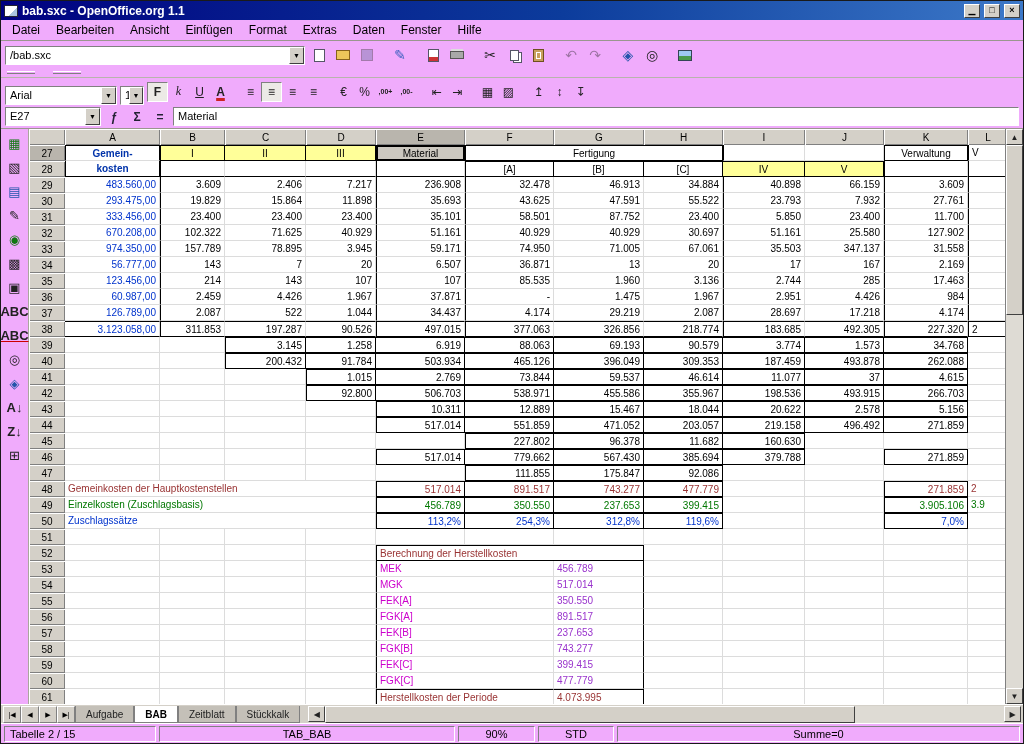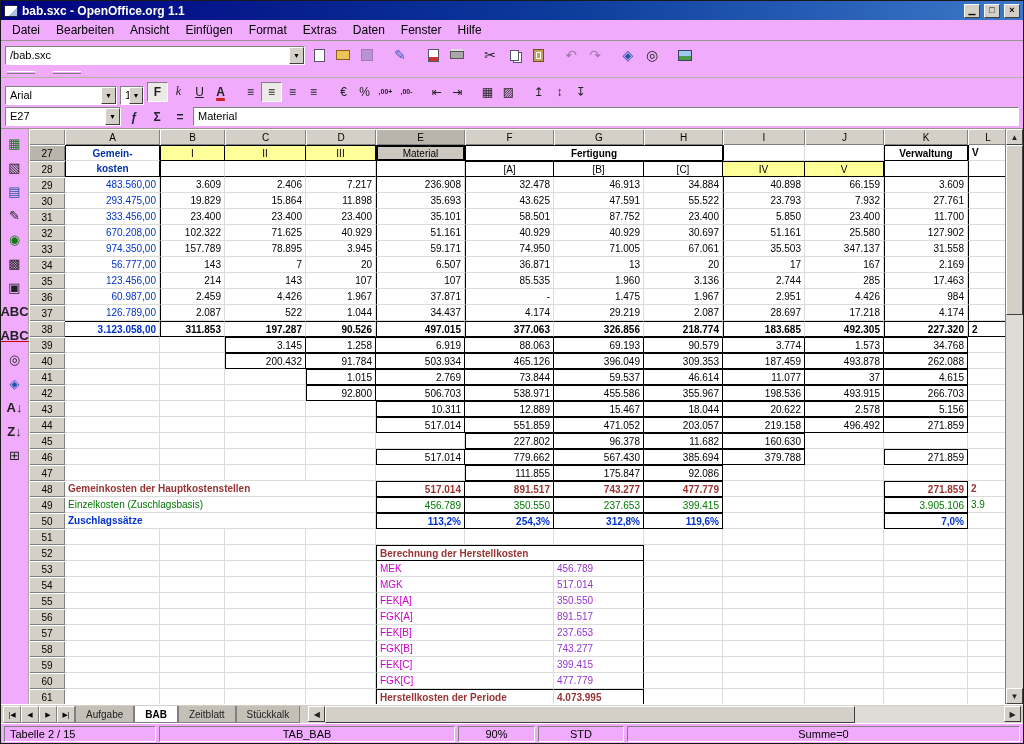--- a/index.html
+++ b/index.html
@@ -28,21 +28,21 @@
 .size-combo{width:24px}.size-combo .txt{flex:1}
 .obtn{width:21px;height:20px;display:flex;align-items:center;justify-content:center;font-size:12px;border:1px solid transparent;color:#222}
 .obtn.pressed,.ltbtn.pressed{border:1px solid;border-color:#808080 #fff #fff #808080;background:#eceae6}
 .boldg{font-weight:bold}
 .italg{font-style:italic;font-family:"Liberation Serif",serif}
 .undg{text-decoration:underline}
 .fontcolor{font-weight:bold;text-decoration:underline;text-decoration-color:#c22;text-decoration-thickness:3px;text-underline-offset:2px}
 .tiny{font-size:7px;font-weight:bold;letter-spacing:0}
 .redul{text-decoration:underline;text-decoration-color:#c00}
 .formulabar{flex:0 0 24px;display:flex;align-items:center;gap:3px;padding:0 4px;border-bottom:1px solid #9a968e}
-.name-box{width:116px}.name-box .txt{flex:1}
+.name-box{width:96px}.name-box .txt{flex:1}
 .fbtn{width:20px;height:19px;display:flex;align-items:center;justify-content:center;font-size:12px;font-weight:bold;color:#223}
 .inputline{flex:1;height:19px;background:#fff;border:1px solid;border-color:#808080 #fff #fff #808080;font-size:11px;padding:2px 4px;white-space:nowrap;overflow:hidden}
 .main{flex:1 1 auto;min-height:0;display:flex;overflow:hidden}
 .lefttoolbar{flex:0 0 28px;border-right:1px solid #aaa69e;padding-top:2px}
 .ltbtn{width:24px;height:22px;margin:1px auto 2px;display:flex;align-items:center;justify-content:center;font-size:13px;color:#222}
 .sheetarea{flex:1;overflow:hidden;background:#fff}
 table.grid{border-collapse:separate;border-spacing:0;table-layout:fixed;width:979px;font-size:10px;background:#fff}
 .grid th{background:#d4d0c8;box-shadow:inset 1px 1px 0 #fff,inset -1px -1px 0 #808080;border:0;font-weight:normal;font-size:10px;text-align:center;height:16px;padding:0;overflow:hidden}
 .grid th.hl{background:#b9b5ad}
 .grid tr{height:16px}
@@ -50,21 +50,21 @@
 td.num{text-align:right}
 td.l{text-align:left}
 td.cen{text-align:center}
 td.yel{background:#ffff99}
 td.blue{color:#0033cc}
 td.hblue{color:#0033aa;font-weight:bold;text-align:center}
 td.maroon{color:#993333}
 td.green{color:#007700}
 td.mag{color:#cc00cc}
 td.pur{color:#9933cc}
-td.bold{font-weight:bold}
+td.bold{font-weight:normal}
 td.box{border:1px solid #000}
 td.bt{border-top:1px solid #000}
 td.bb{border-bottom:1px solid #000}
 td.bl{border-left:1px solid #000}
 td.br{border-right:1px solid #000}
 td.vl{border-left:1px solid #000}
 td.box+td.box{border-left:0}
 td.sel{background:#ccc8c0;border:2px solid #000;text-align:center}
 .vscroll{flex:0 0 17px;background:#d4d0c8;display:flex;flex-direction:column;border-left:1px solid #808080}
 .sbtn{width:17px;height:16px;background:#d4d0c8;border:1px solid;border-color:#fff #404040 #404040 #fff;font-size:8px;display:flex;align-items:center;justify-content:center;color:#222}
@@ -76,21 +76,21 @@
 .sheettab{padding:1px 10px;font-size:10px;background:#c4c0b8;border:1px solid #808080;border-top:0;display:flex;align-items:center;color:#222}
 .sheettab.active{background:#fff;font-weight:bold;color:#000}
 .hscroll{flex:1;display:flex;margin-left:8px}
 .htrack{flex:1;background:#dedbd4;display:flex}
 .hthumb{width:78%;background:#d4d0c8;border:1px solid;border-color:#fff #404040 #404040 #fff}
 .statusbar{flex:0 0 20px;display:flex;align-items:center;gap:3px;padding:1px 3px;border-top:1px solid #fff}
 .panel{height:16px;border:1px solid;border-color:#808080 #fff #fff #808080;font-size:11px;display:flex;align-items:center;padding:0 5px;overflow:hidden;white-space:nowrap}
 .p-sheet{width:152px}
 .p-style{width:296px;justify-content:center}
 .p-zoom{width:77px;justify-content:center}
-.p-mode{width:86px;justify-content:center}
+.p-mode{width:76px;justify-content:center}
 .p-sum{flex:1;justify-content:center}
 .shape{display:block}
 .sh-page{width:11px;height:13px;background:#fff;border:1px solid #556}
 .sh-folder{width:14px;height:10px;background:#ecc55a;border:1px solid #86621c}
 .sh-floppy{width:12px;height:12px;background:#66719f;border:1px solid #333}
 .sh-pdf{width:11px;height:13px;background:#fff;border:1px solid #556;box-shadow:inset 0 -4px 0 #c33}
 .sh-printer{width:14px;height:8px;background:#a8a8a8;border:1px solid #555;box-shadow:0 -3px 0 -1px #ddd}
 .sh-copy{width:9px;height:11px;background:#fff;border:1px solid #556;box-shadow:3px 2px 0 -1px #fff,3px 2px 0 0 #556}
 .sh-paste{width:11px;height:13px;background:#c8a05e;border:1px solid #6e4f1e;box-shadow:inset 0 0 0 2px #c8a05e,inset 0 0 0 3px #fff}
 .sh-pic{width:14px;height:11px;border:1px solid #345;background:linear-gradient(180deg,#9ec8f0 0 55%,#4a9a4a 55%)}

